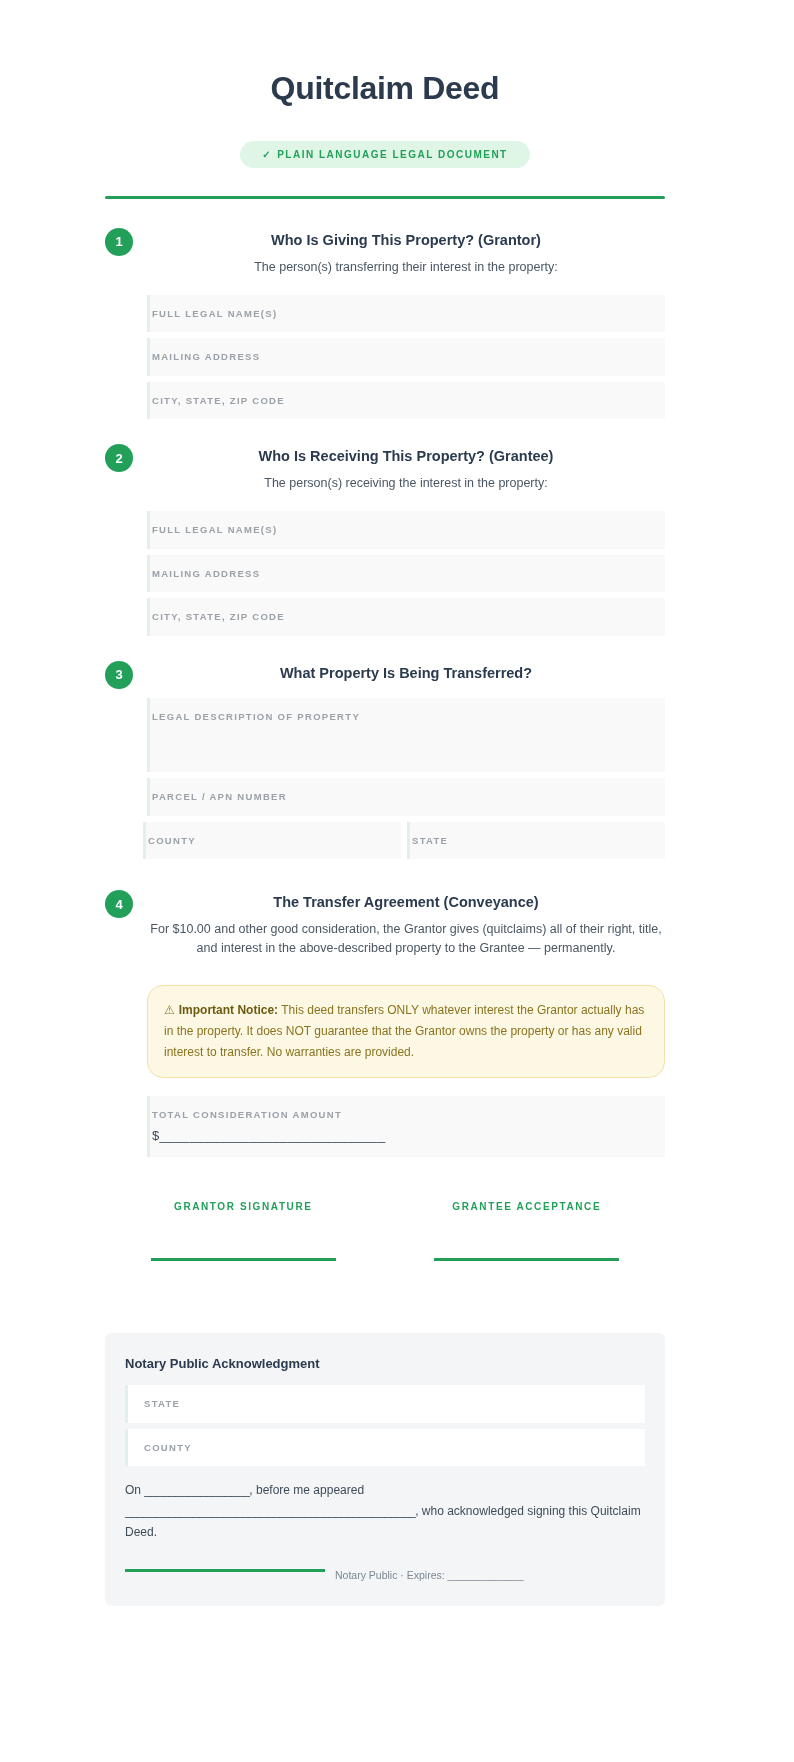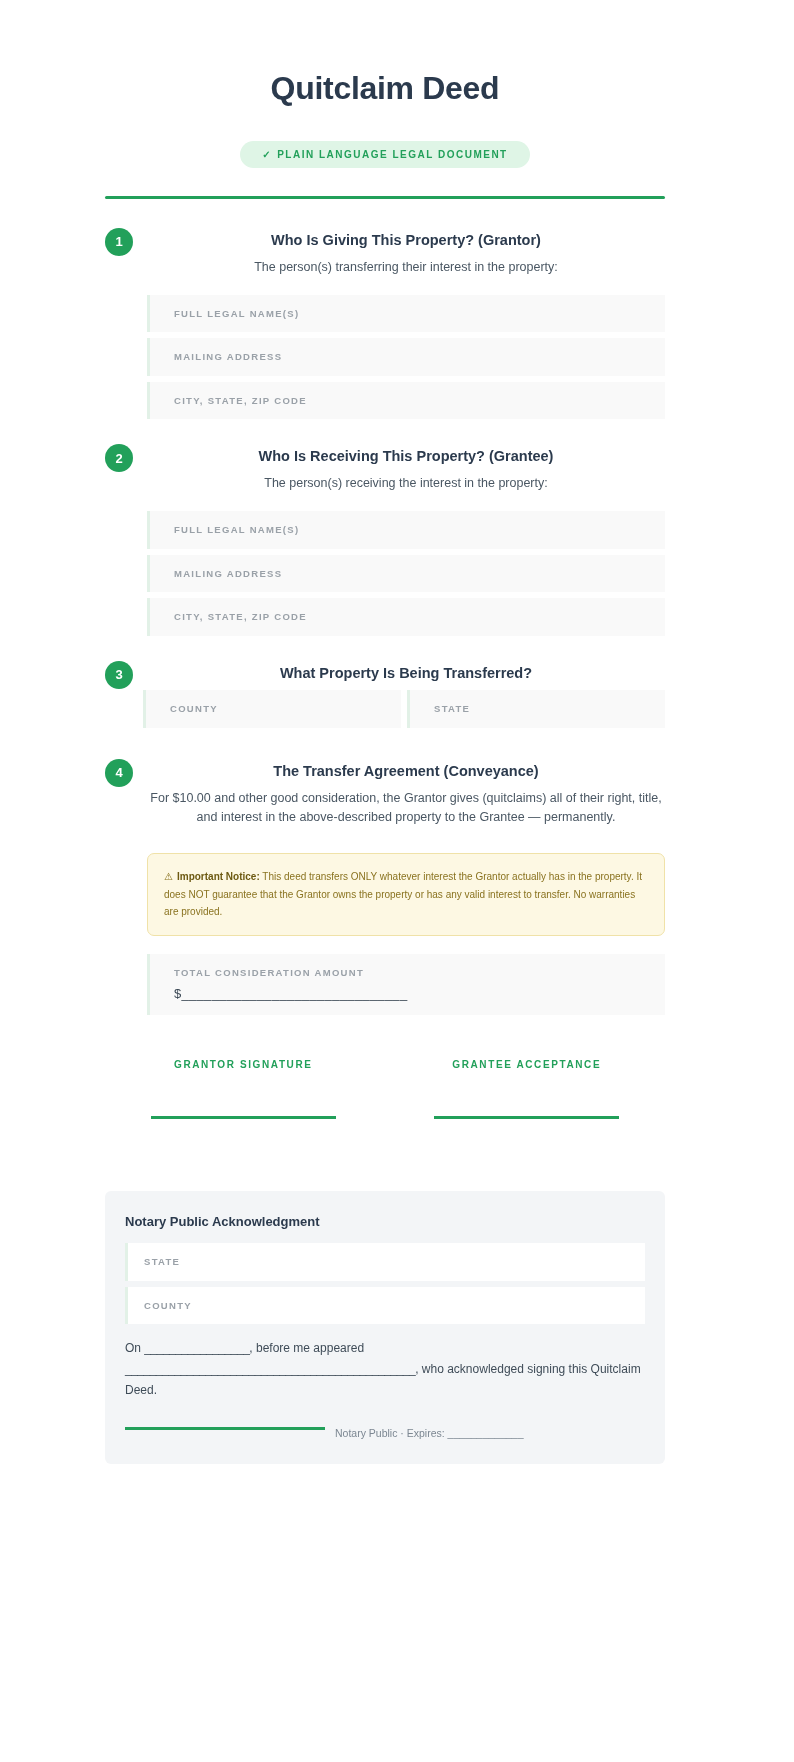--- a/index.html
+++ b/index.html
@@ -106,21 +106,21 @@
   }
 
   
   .fields {
     margin-left: 42px;
     margin-top: 8px;
   }
   .field {
     background: #f9f9f9;
     border-left: 3px solid #e2f1e7;
-    padding: 13px 16px 13px 24px;
+    padding: 13px 16px 13px 2px;
     margin-bottom: 6px;
   }
   .field-label {
     font-size: 9.5px;
     font-weight: bold;
     letter-spacing: 1.3px;
     color: #9aa1a8;
     text-transform: uppercase;
     line-height: 1.2;
   }
@@ -144,23 +144,23 @@
     flex: 1 1 0;
     margin-bottom: 6px;
   }
 
   
   .notice {
     margin-left: 42px;
     margin-top: 16px;
     background: #fdf8e3;
     border: 1px solid #f0e2a8;
-    border-radius: 7px;
+    border-radius: 16px;
     padding: 14px 16px;
-    font-size: 10px;
+    font-size: 12px;
     line-height: 1.75;
     color: #8a7320;
   }
   .notice .warn-icon { margin-right: 4px; }
   .notice b { color: #6d5a12; font-weight: bold; }
 
   
   .sign-area {
     margin-top: 44px;
     display: flex;
@@ -284,20 +284,28 @@
       </div>
     </div>
 
     <div class="section">
       <div class="sec-head">
         <div class="num-badge">3</div>
         <div class="sec-body">
           <div class="sec-title">What Property Is Being Transferred?</div>
         </div>
       </div>
+      <div class="fields">
+        <div class="field tall">
+            <div class="field-label">LEGAL DESCRIPTION OF PROPERTY</div>
+          </div>
+        <div class="field">
+            <div class="field-label">PARCEL / APN NUMBER</div>
+          </div>
+      </div>
       <div class="field-row">
         <div class="field">
             <div class="field-label">COUNTY</div>
           </div>
         <div class="field">
             <div class="field-label">STATE</div>
           </div>
       </div>
     </div>
 

